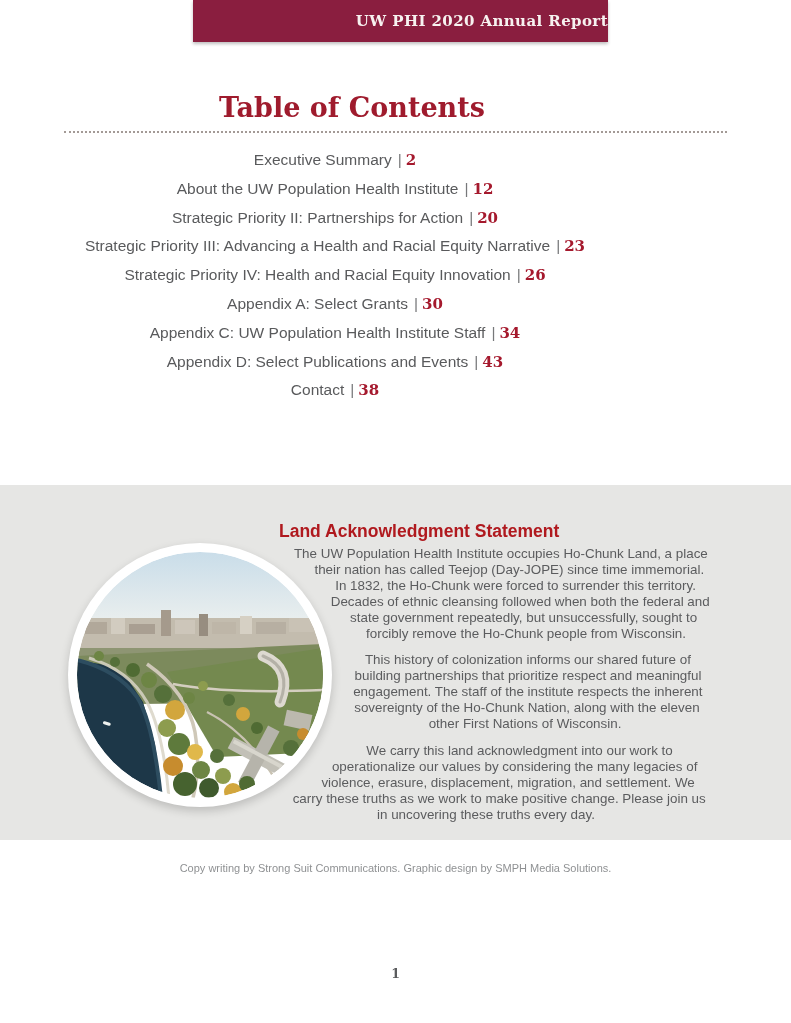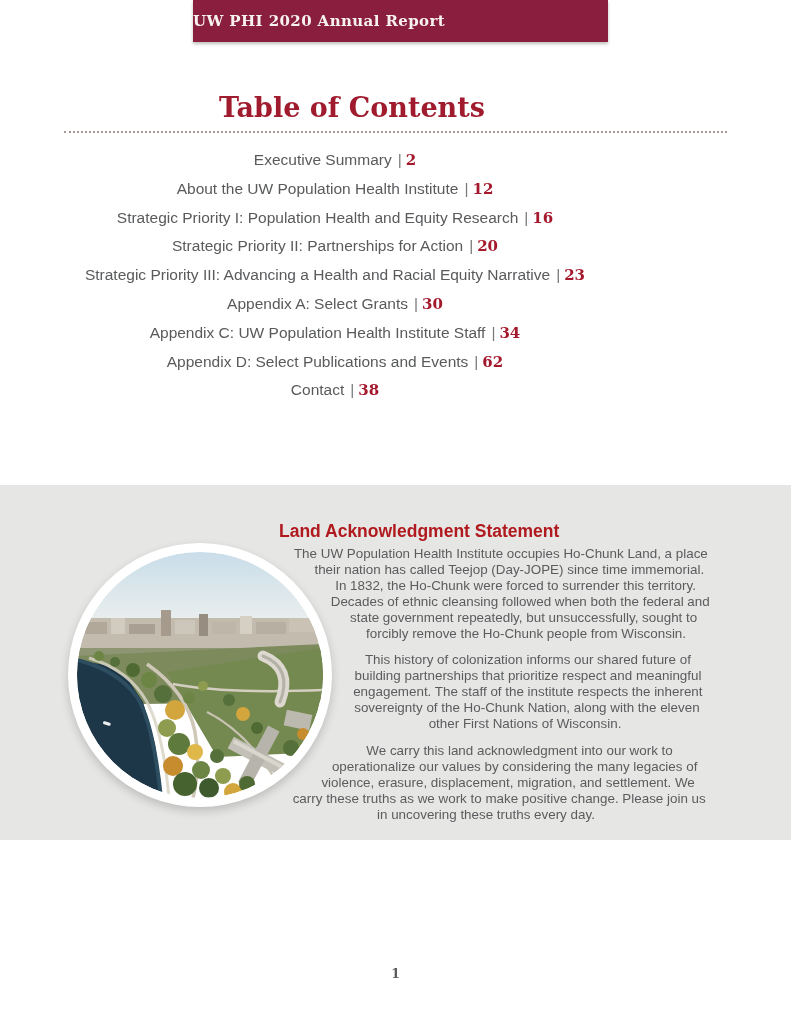--- a/index.html
+++ b/index.html
@@ -1,21 +1,21 @@
 <!DOCTYPE html>
 <html><head>
 <meta charset="utf-8">
 <style>
   html,body{margin:0;padding:0;background:#ffffff;}
   .page{position:relative;width:791px;height:1023px;background:#ffffff;overflow:hidden;
         font-family:"Liberation Sans",sans-serif;}
 
   
   .banner{position:absolute;left:193px;top:0;width:415px;height:42px;background:#8a1e3f;
-          display:flex;align-items:center;justify-content:flex-start;
+          display:flex;align-items:center;justify-content:flex-end;
           box-shadow:0 2px 3px rgba(0,0,0,0.25);}
   .banner span{color:#f7f2f0;font-family:"DejaVu Serif",serif;font-weight:bold;
                font-size:15px;letter-spacing:0.4px;}
 
   
   .toc-title{position:absolute;left:0;top:92px;width:704px;text-align:center;
              font-family:"DejaVu Serif",serif;font-weight:bold;font-size:27px;color:#9f1b2d;}
   .dotted-rule{position:absolute;left:64px;top:131px;width:663px;height:0;
                border-top:2px dotted #a39a96;}
 
@@ -55,26 +55,26 @@
   <div class="banner">
     <span>UW PHI 2020 Annual Report</span>
   </div>
 
   <div class="toc-title">Table of Contents</div>
   <div class="dotted-rule"></div>
 
   <div class="toc">
     <div class="toc-row"><span>Executive Summary</span><span class="sep">|</span><span class="pg">2</span></div>
     <div class="toc-row"><span>About the UW Population Health Institute</span><span class="sep">|</span><span class="pg">12</span></div>
-    <div class="toc-row"><span>Strategic Priority I: Population Health and Equity Research</span><span class="sep">|</span><span class="pg">16</span></div>
     <div class="toc-row"><span>Strategic Priority II: Partnerships for Action</span><span class="sep">|</span><span class="pg">20</span></div>
     <div class="toc-row"><span>Strategic Priority III: Advancing a Health and Racial Equity Narrative</span><span class="sep">|</span><span class="pg">23</span></div>
+    <div class="toc-row"><span>Strategic Priority IV: Health and Racial Equity Innovation</span><span class="sep">|</span><span class="pg">26</span></div>
     <div class="toc-row"><span>Appendix A: Select Grants</span><span class="sep">|</span><span class="pg">30</span></div>
     <div class="toc-row"><span>Appendix C: UW Population Health Institute Staff</span><span class="sep">|</span><span class="pg">34</span></div>
-    <div class="toc-row"><span>Appendix D: Select Publications and Events</span><span class="sep">|</span><span class="pg">62</span></div>
+    <div class="toc-row"><span>Appendix D: Select Publications and Events</span><span class="sep">|</span><span class="pg">43</span></div>
     <div class="toc-row"><span>Contact</span><span class="sep">|</span><span class="pg">38</span></div>
   </div>
 
   <div class="gray-band"></div>
 
   <div class="la-heading">Land Acknowledgment Statement</div>
 
   <div class="la-text">
     <div class="la-float"></div>
     <p>The UW Population Health Institute occupies Ho-Chunk Land, a place their nation has called Teejop (Day-JOPE) since time immemorial. In 1832, the Ho-Chunk were forced to surrender this territory. Decades of ethnic cleansing followed when both the federal and state government repeatedly, but unsuccessfully, sought to forcibly remove the Ho-Chunk people from Wisconsin.</p>
@@ -158,17 +158,18 @@
         <circle cx="226" cy="182" r="6" fill="#c78c2e"></circle>
         <circle cx="38" cy="110" r="5" fill="#55703a"></circle>
         <circle cx="22" cy="104" r="5" fill="#6d8544"></circle>
 
         <rect x="26" y="170" width="8" height="3" rx="1.5" fill="#eef0ee" transform="rotate(18 30 171)"></rect>
       </g>
     </svg>
   </div>
 
   <div class="credits">
+    <div>Copy writing by Strong Suit Communications. Graphic design by SMPH Media Solutions.</div>
   </div>
 
   <div class="folio">1</div>
 
 </div>
 
 </body></html>

